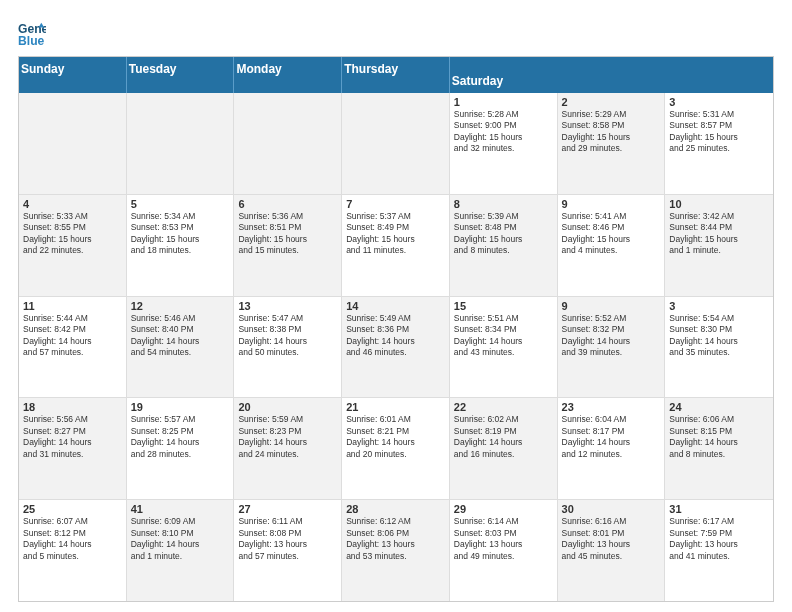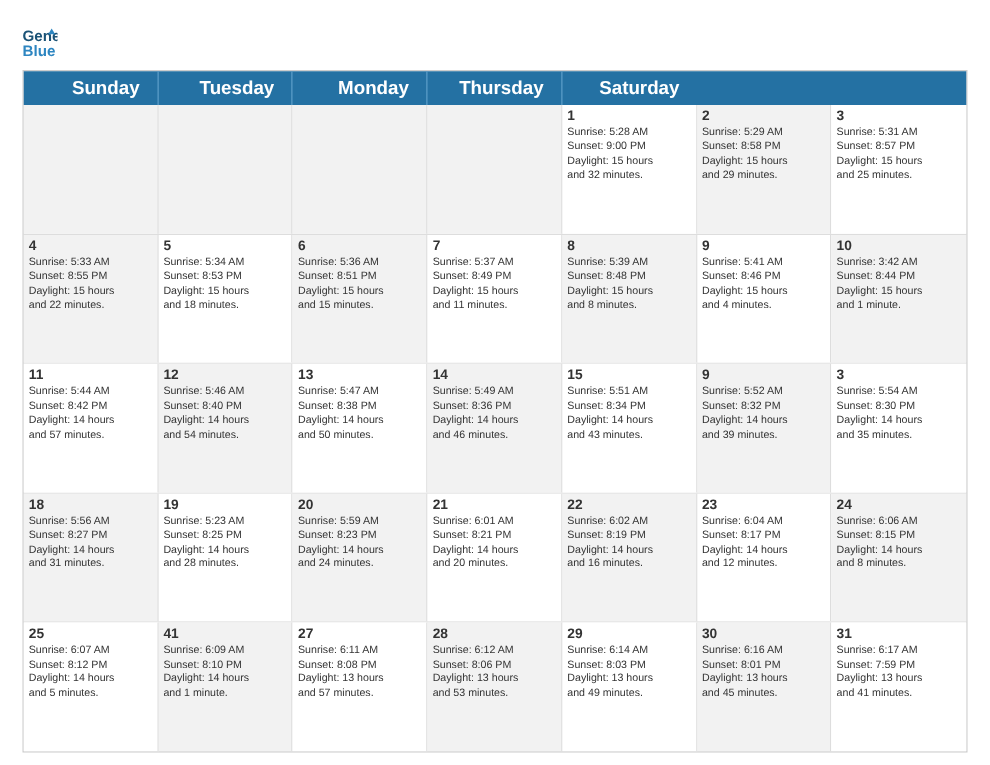--- a/index.html
+++ b/index.html
@@ -62,27 +62,27 @@
       flex-direction: column;
       border: 1px solid #ccc;
     }
     .cal-header-row {
       display: grid;
       grid-template-columns: repeat(7, 1fr);
       background: #2471a3;
     }
     .cal-header-cell {
       color: #fff;
-      font-size: 15px;
+      font-size: 12px;
       font-weight: bold;
-      text-align: right;
-      padding: 5px 14px;
+      text-align: left;
+      padding: 5px 2px;
       border-right: 1px solid #5b9dc9;
     }
-    .cal-header-cell:last-child { border-right: none; }
+    .cal-header-cell:last-child { border-right: none; margin-top: 12px; }
     .cal-body {
       flex: 1;
       display: flex;
       flex-direction: column;
     }
     .cal-week {
       display: grid;
       grid-template-columns: repeat(7, 1fr);
       flex: 1;
       border-bottom: 1px solid #ddd;
@@ -274,21 +274,21 @@
         <div class="cal-week">
           <div class="cal-cell shade">
             <span class="day-num">18</span>
             <span class="cell-line">Sunrise: 5:56 AM</span>
             <span class="cell-line">Sunset: 8:27 PM</span>
             <span class="cell-line">Daylight: 14 hours</span>
             <span class="cell-line">and 31 minutes.</span>
           </div>
           <div class="cal-cell">
             <span class="day-num">19</span>
-            <span class="cell-line">Sunrise: 5:23 AM</span>
+            <span class="cell-line">Sunrise: 5:57 AM</span>
             <span class="cell-line">Sunset: 8:25 PM</span>
             <span class="cell-line">Daylight: 14 hours</span>
             <span class="cell-line">and 28 minutes.</span>
           </div>
           <div class="cal-cell shade">
             <span class="day-num">20</span>
             <span class="cell-line">Sunrise: 5:59 AM</span>
             <span class="cell-line">Sunset: 8:23 PM</span>
             <span class="cell-line">Daylight: 14 hours</span>
             <span class="cell-line">and 24 minutes.</span>

